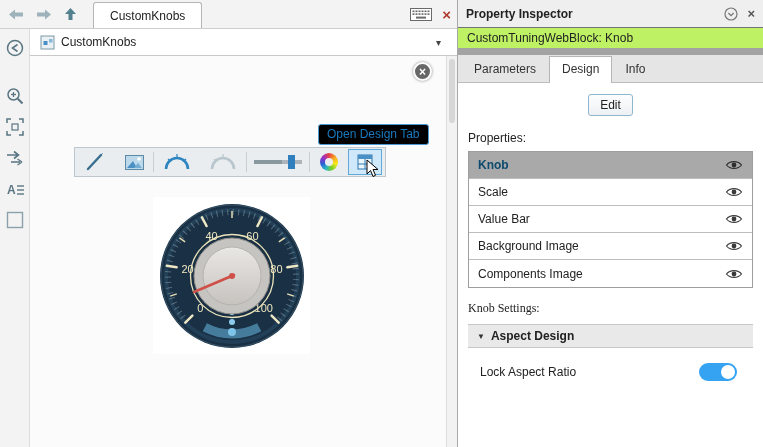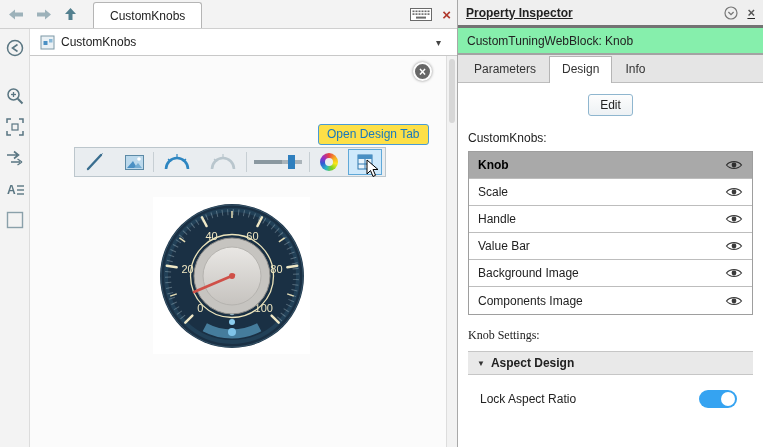--- a/index.html
+++ b/index.html
@@ -42,58 +42,58 @@
                   border: 2px solid #fdfdfd; box-shadow: 0 0 3px rgba(0,0,0,.45); line-height: 1; }
   .strip { position: absolute; left: 44px; top: 91px; width: 312px; height: 30px;
            background: #e9edf0; border: 1px solid #bcc6cc; display: flex; align-items: center; }
   .cell { height: 28px; display: flex; align-items: center; justify-content: center; }
   .sep { width: 1px; height: 20px; background: #c7cfd4; }
   .cell.active { background: #cfe9fb; border: 1px solid #5fa8d8; height: 26px; }
   .wheel { width: 18px; height: 18px; border-radius: 50%; position: relative;
            background: conic-gradient(#e84343,#f5a623,#f8e71c,#7ed321,#29b6c5,#2e5bd5,#9b2ec5,#e84343); }
   .wheel::after { content: ""; position: absolute; left: 5px; top: 5px; width: 8px; height: 8px;
                   border-radius: 50%; background: #e9edf0; }
-  .tooltip { position: absolute; left: 288px; top: 68px; background: #fde047;
+  .tooltip { position: absolute; left: 288px; top: 68px; background: #000000;
              border: 1px solid #4a9bd5; color: #1879be; padding: 2px 8px 3px;
              border-radius: 3px; white-space: nowrap; z-index: 6; }
   .cursor { position: absolute; left: 336px; top: 103px; z-index: 7; }
   .gauge-box { position: absolute; left: 123px; top: 141px; width: 157px; height: 157px;
                background: #fff; display: flex; align-items: center; justify-content: center; }
 
   
   .v-scroll { position: absolute; left: 446px; top: 56px; width: 11px; height: 391px;
               background: #f2f2f2; border-left: 1px solid #ddd; }
   .v-thumb { position: absolute; left: 2px; top: 3px; width: 6px; height: 64px;
              background: #d7d7d7; border-radius: 3px; }
 
   
   .inspector { position: absolute; left: 457px; top: 0; width: 306px; height: 447px;
                background: #fff; border-left: 1px solid #a8a8a8; }
-  .pi-header { height: 28px; background: #efefef; border-bottom: 3px solid #737373;
-               display: flex; align-items: center; padding: 0 8px; text-decoration: underline; }
+  .pi-header { height: 28px; background: #efefef; border-bottom: 1px solid #737373;
+               display: flex; align-items: center; padding: 0 8px; }
   .pi-title { font-weight: bold; }
   .pi-head-spacer { flex: 1; }
   .pi-head-ico { display: flex; margin-left: 8px; }
   .pi-close { color: #555; font-weight: bold; font-size: 13px; margin-left: 9px; line-height: 1; }
-  .pi-subtitle { height: 27px; background: #86efac; border-bottom: 2px solid #a3a3a3;
+  .pi-subtitle { height: 27px; background: #bef264; border-bottom: 7px solid #a3a3a3;
                  display: flex; align-items: center; padding: 0 9px; }
   .pi-tabs { height: 28px; background: #e5e5e5; border-bottom: 1px solid #bdbdbd;
              display: flex; align-items: flex-end; padding-left: 3px; }
   .pi-tab { padding: 5px 12px 6px; color: #333; border: 1px solid transparent; border-bottom: none; }
   .pi-tab.active { background: #fff; border-color: #b5b5b5; position: relative; top: 1px; padding-bottom: 7px; }
   .pi-content { padding: 8px 10px 16px; background: #fff; height: 364px; }
   .edit-btn { display: block; margin: 3px auto 0; padding: 3px 11px;
               background: linear-gradient(#fdfdfd,#edf1f4); border: 1px solid #8fb6cf;
               border-radius: 3px; font-size: 12px; color: #222; }
   .components-label { margin: 15px 0 6px; }
   .comp-table { border: 1px solid #9e9e9e; }
   .comp-row { height: 27px; display: flex; align-items: center; padding: 0 9px;
               border-bottom: 1px solid #bdbdbd; background: #fff; }
   .comp-row:last-child { border-bottom: none; }
-  .comp-row.selected { background: #a9a9a9; font-weight: bold; color: #000000; align-items: center; }
+  .comp-row.selected { background: #a9a9a9; font-weight: bold; color: #0c4a6e; align-items: center; }
   .eye { margin-left: auto; display: flex; }
   .settings-label { margin: 13px 0 8px; font-family: Liberation Serif, serif; }
   .section-header { height: 24px; background: #e9e9e9; border-top: 1px solid #c6c6c6;
                     border-bottom: 1px solid #c6c6c6; display: flex; align-items: center;
                     padding: 0 9px; font-weight: bold; gap: 6px; }
   .tri { font-size: 8px; color: #333; }
   .lock-row { display: flex; align-items: center; padding: 15px 16px 0 12px; }
   .toggle { margin-left: auto; width: 38px; height: 18px; border-radius: 9px;
             background: #35a3f1; position: relative; }
   .toggle::after { content: ""; position: absolute; right: 2px; top: 2px; width: 14px;
@@ -347,43 +347,34 @@
 
     <div class="pi-tabs">
       <div class="pi-tab">Parameters</div>
       <div class="pi-tab active">Design</div>
       <div class="pi-tab">Info</div>
     </div>
 
     <div class="pi-content">
       <button class="edit-btn">Edit</button>
 
-      <div class="components-label">CustomKnobs:</div>
+      <div class="components-label">Properties:</div>
 
       <div class="comp-table">
         <div class="comp-row selected">
           <span>Knob</span>
           <span class="eye">
             <svg width="18" height="12">
                 <path d="M1.5 6 C5 1.5 13 1.5 16.5 6 C13 10.5 5 10.5 1.5 6 Z" fill="none" stroke="#2e2e2e" stroke-width="1.2"></path>
                 <circle cx="9" cy="6" r="2.4" fill="#2e2e2e"></circle>
               </svg>
           </span>
         </div>
         <div class="comp-row">
           <span>Scale</span>
-          <span class="eye">
-            <svg width="18" height="12">
-                <path d="M1.5 6 C5 1.5 13 1.5 16.5 6 C13 10.5 5 10.5 1.5 6 Z" fill="none" stroke="#3a3a3a" stroke-width="1.2"></path>
-                <circle cx="9" cy="6" r="2.4" fill="#3a3a3a"></circle>
-              </svg>
-          </span>
-        </div>
-        <div class="comp-row">
-          <span>Handle</span>
           <span class="eye">
             <svg width="18" height="12">
                 <path d="M1.5 6 C5 1.5 13 1.5 16.5 6 C13 10.5 5 10.5 1.5 6 Z" fill="none" stroke="#3a3a3a" stroke-width="1.2"></path>
                 <circle cx="9" cy="6" r="2.4" fill="#3a3a3a"></circle>
               </svg>
           </span>
         </div>
         <div class="comp-row">
           <span>Value Bar</span>
           <span class="eye">

